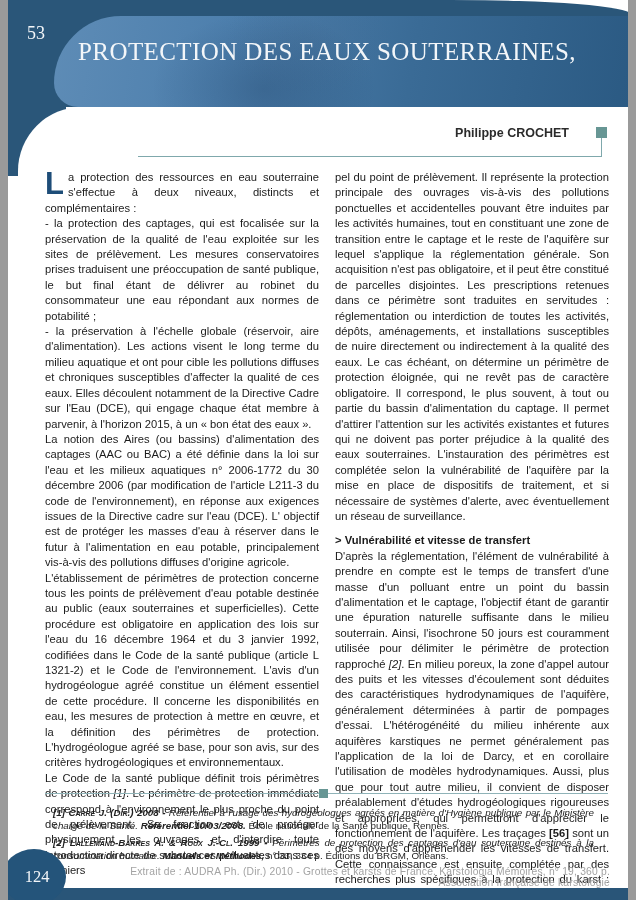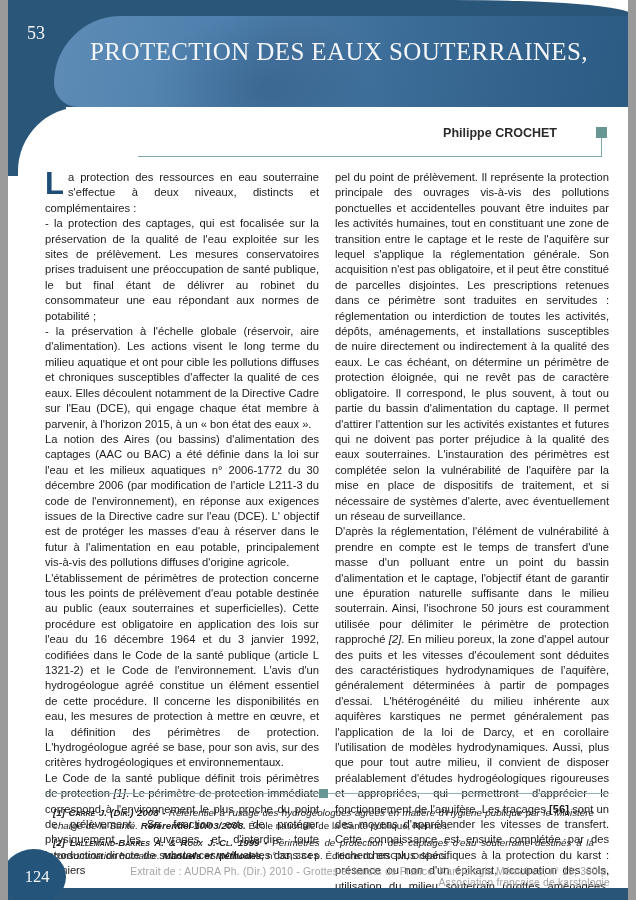--- a/index.html
+++ b/index.html
@@ -24,26 +24,26 @@
       linear-gradient(100deg,#5e8cb6 0%,#4d7fad 30%,#3a6b96 62%,#2b5a83 100%);
     z-index:2;
   }
   .banner-tail{position:absolute;left:0;top:104px;width:58px;height:72px;background:#2a5679;z-index:1;}
   .banner-tail-carve{position:absolute;left:10px;top:107px;width:78px;height:72px;background:#ffffff;border-top-left-radius:64px;z-index:2;}
   .pagenum-top{
     position:absolute;left:19px;top:23px;z-index:3;
     font-family:"Liberation Serif",serif;font-size:18px;color:#f3f6f9;
   }
   .title{
-    position:absolute;right:40px;top:36px;z-index:3;text-align:right;
+    position:absolute;right:52px;top:36px;z-index:3;text-align:right;
     font-family:"Liberation Serif",serif;font-size:25px;line-height:31px;
     color:#f3f6f9;letter-spacing:0.4px;
   }
   .author{
-    position:absolute;right:71px;top:126px;z-index:3;
+    position:absolute;right:59px;top:126px;z-index:3;
     font-size:12.5px;font-weight:bold;color:#2b2b2b;padding-left:7px;
   }
   .author-square{position:absolute;left:588px;top:127px;width:11px;height:11px;background:#679694;z-index:3;}
   .author-rule-h{position:absolute;left:130px;top:156px;width:464px;height:1px;background:#7fa8ac;z-index:3;}
   .author-rule-v{position:absolute;left:593px;top:138px;width:1px;height:19px;background:#7fa8ac;z-index:3;}
   
   .body-cols{position:absolute;left:37px;top:170px;width:564px;display:flex;gap:16px;z-index:2;}
   .col{flex:1;min-width:0;}
   .col p{margin:0;text-align:justify;font-size:11.2px;line-height:15.4px;}
   .heading{font-weight:bold;margin-top:9px !important;}
@@ -104,20 +104,21 @@
       <p>- la préservation à l'échelle globale (réservoir, aire d'alimentation). Les actions visent le long terme du milieu aquatique et ont pour cible les pollutions diffuses et chroniques susceptibles d'affecter la qualité de ces eaux. Elles découlent notamment de la Directive Cadre sur l'Eau (DCE), qui engage chaque état membre à parvenir, à l'horizon 2015, à un « bon état des eaux ».</p>
 
       <p>La notion des Aires (ou bassins) d'alimentation des captages (AAC ou BAC) a été définie dans la loi sur l'eau et les milieux aquatiques n° 2006-1772 du 30 décembre 2006 (par modification de l'article L211-3 du code de l'environnement), en réponse aux exigences issues de la Directive cadre sur l'eau (DCE). L' objectif est de protéger les masses d'eau à réserver dans le futur à l'alimentation en eau potable, principalement vis-à-vis des pollutions diffuses d'origine agricole.</p>
 
       <p>L'établissement de périmètres de protection concerne tous les points de prélèvement d'eau potable destinée au public (eaux souterraines et superficielles). Cette procédure est obligatoire en application des lois sur l'eau du 16 décembre 1964 et du 3 janvier 1992, codifiées dans le Code de la santé publique (article L 1321-2) et le Code de l'environnement. L'avis d'un hydrogéologue agréé constitue un élément essentiel de cette procédure. Il concerne les disponibilités en eau, les mesures de protection à mettre en œuvre, et la définition des périmètres de protection. L'hydrogéologue agréé se base, pour son avis, sur des critères hydrogéologiques et environnementaux.</p>
       <p><span>Le Code de la santé publique définit trois périmètres de protection </span><span class="it">[1]</span><span>. Le périmètre de protection immédiate correspond à l'environnement le plus proche du point de prélèvement. Sa fonction est de protéger physiquement les ouvrages et d'interdire toute introduction directe de substances polluantes dans ces derniers </span></p>
     </div>
 
     <div class="col">
       <p>pel du point de prélèvement. Il représente la protection principale des ouvrages vis-à-vis des pollutions ponctuelles et accidentelles pouvant être induites par les activités humaines, tout en constituant une zone de transition entre le captage et le reste de l'aquifère sur lequel s'applique la réglementation générale. Son acquisition n'est pas obligatoire, et il peut être constitué de parcelles disjointes. Les prescriptions retenues dans ce périmètre sont traduites en servitudes : réglementation ou interdiction de toutes les activités, dépôts, aménagements, et installations susceptibles de nuire directement ou indirectement à la qualité des eaux. Le cas échéant, on détermine un périmètre de protection éloignée, qui ne revêt pas de caractère obligatoire. Il correspond, le plus souvent, à tout ou partie du bassin d'alimentation du captage. Il permet d'attirer l'attention sur les activités existantes et futures qui ne doivent pas porter préjudice à la qualité des eaux souterraines. L'instauration des périmètres est complétée selon la vulnérabilité de l'aquifère par la mise en place de dispositifs de traitement, et si nécessaire de systèmes d'alerte, avec éventuellement un réseau de surveillance.</p>
+      <p class="heading">&gt; Vulnérabilité et vitesse de transfert</p>
       <p><span>D'après la réglementation, l'élément de vulnérabilité à prendre en compte est le temps de transfert d'une masse d'un polluant entre un point du bassin d'alimentation et le captage, l'objectif étant de garantir une épuration naturelle suffisante dans le milieu souterrain. Ainsi, l'isochrone 50 jours est couramment utilisée pour délimiter le périmètre de protection rapproché </span><span class="it">[2]</span><span>. En milieu poreux, la zone d'appel autour des puits et les vitesses d'écoulement sont déduites des caractéristiques hydrodynamiques de l'aquifère, généralement déterminées à partir de pompages d'essai. L'hétérogénéité du milieu inhérente aux aquifères karstiques ne permet généralement pas l'application de la loi de Darcy, et en corollaire l'utilisation de modèles hydrodynamiques. Aussi, plus que pour tout autre milieu, il convient de disposer préalablement d'études hydrogéologiques rigoureuses et appropriées, qui permettront d'apprécier le fonctionnement de l'aquifère. Les traçages </span><span class="bd">[56]</span><span> sont un des moyens d'appréhender les vitesses de transfert. Cette connaissance est ensuite complétée par des recherches plus spécifiques à la protection du karst : présence ou non d'un épikarst, occupation des sols, utilisation du milieu souterrain (grottes aménagées, explorations spéléologiques). L'hydrogéologue agréé devra ainsi se prononcer sur l'interdiction d'explorer certaines cavités, point sensible car les spéléologues sont</span></p>
     </div>
   </div>
 
   <div class="fn-sep"></div>
   <div class="fn-sep-square"></div>
   <div class="footnotes">
     <p><span class="bi">[1] </span><span class="au">Carre J. (Dir.) 2008</span><span class="bi"> - </span><span class="it">Référentiel à l'usage des hydrogéologues agréés en matière d'Hygiène publique par le Ministère chargé de la Santé. </span><span class="bi">Référentiel 10/03/2008.</span><span class="rm"> École nationale de la Santé publique, Rennes.</span></p>
     <p><span class="bi">[2] </span><span class="au">Lallemand-Barres A. &amp; Roux J.-Cl. 1999</span><span class="bi"> - </span><span class="it">Périmètres de protection des captages d'eau souterraine destinés à la consommation humaine. </span><span class="bi">Manuels et Méthodes,</span><span class="rm"> n° 33, 334 p. Éditions du BRGM, Orléans.</span></p>
   </div>

